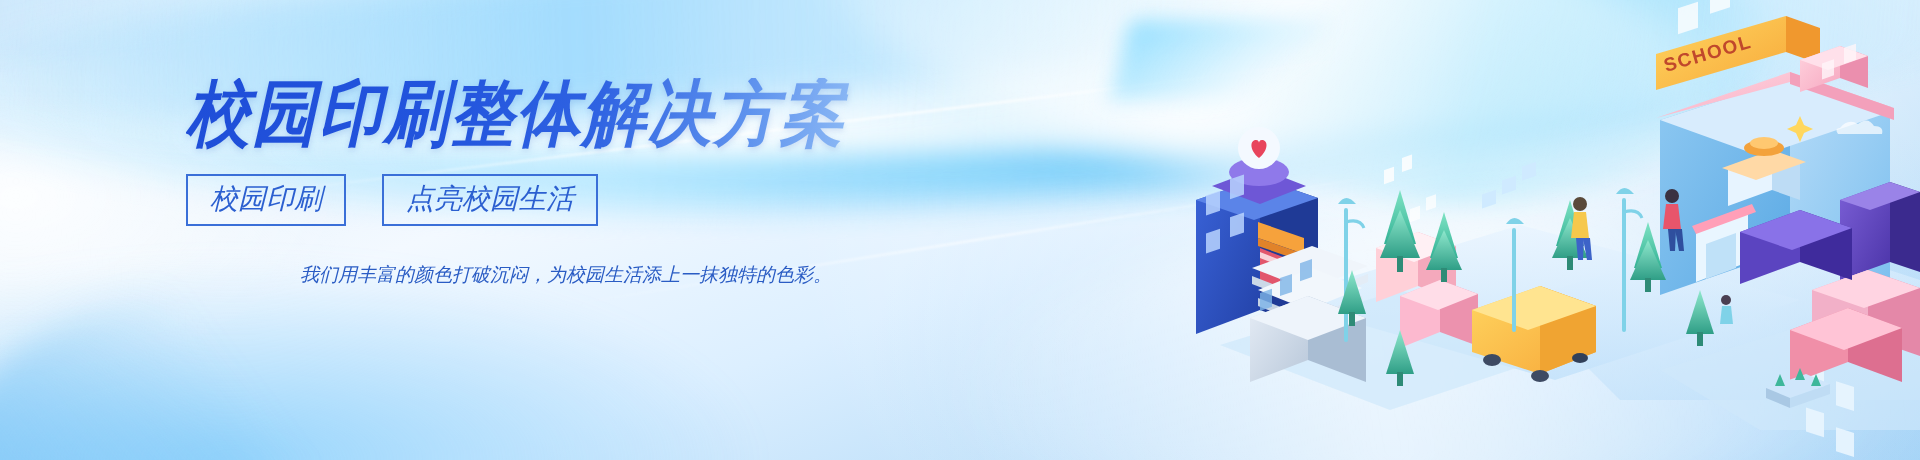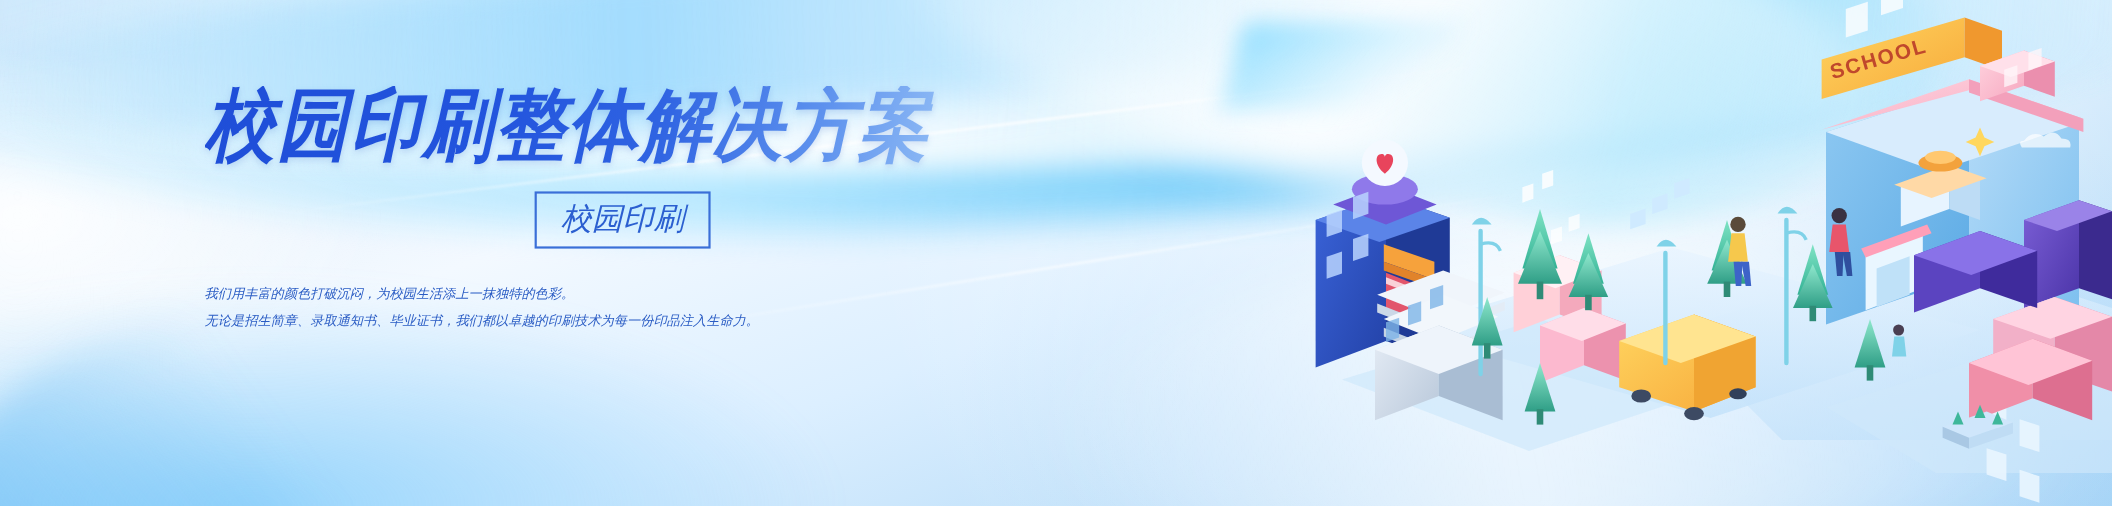--- a/index.html
+++ b/index.html
@@ -116,32 +116,32 @@
     -webkit-background-clip:text;
     background-clip:text;
     color:transparent;
     -webkit-text-fill-color:transparent;
     transform:scaleY(1.12);
     transform-origin:left top;
     text-shadow:none;
     filter:drop-shadow(0 2px 3px rgba(40,90,190,.18));
   }
 
-  .tags { display:flex; gap:36px; margin-top:32px;justify-content:center; }
+  .tags { display:flex; gap:36px; margin-top:32px; }
   .tag {
     border:2px solid #3a6fd8;
     color:#2b5fd0;
     font-size:28px;
     padding:7px 22px 9px;
     line-height:1.15;
     white-space:nowrap;
     background:rgba(255,255,255,0.06);
   }
 
-  .desc { margin-top:30px; color:#2a5cc4; font-size:12px; line-height:1.95; }
+  .desc { margin-top:30px; color:#2a5cc4; font-size:19px; line-height:1.95;text-align:center; }
   .desc div { white-space:nowrap; }
 
   
   #illo { position:absolute; right:0; top:0; width:820px; height:460px; }
 </style>
 </head>
 <body>
 
 <div id="banner">
 
@@ -455,21 +455,21 @@
         </g>
       </g>
     </svg>
   </div>
 
   <div id="textblock">
     <div class="headline">校园印刷整体解决方案</div>
 
     <div class="tags">
       <div class="tag">校园印刷</div>
+      <div class="tag">点亮校园生活</div>
     </div>
 
     <div class="desc">
       <div>我们用丰富的颜色打破沉闷，为校园生活添上一抹独特的色彩。</div>
-      <div>无论是招生简章、录取通知书、毕业证书，我们都以卓越的印刷技术为每一份印品注入生命力。</div>
     </div>
   </div>
 
 </div>
 
 </body></html>

